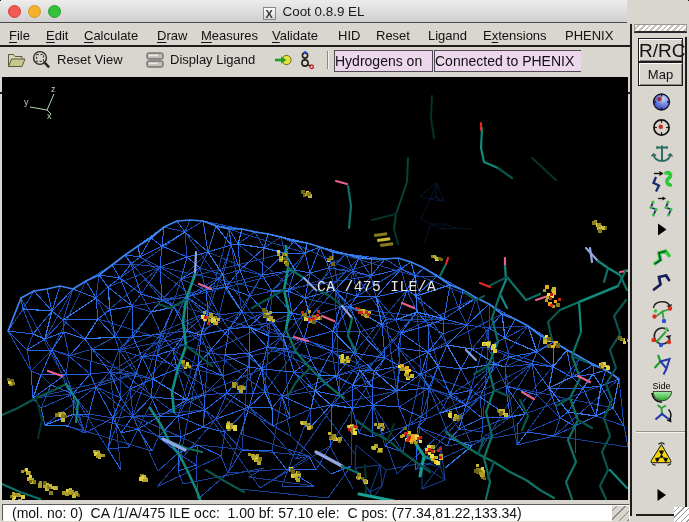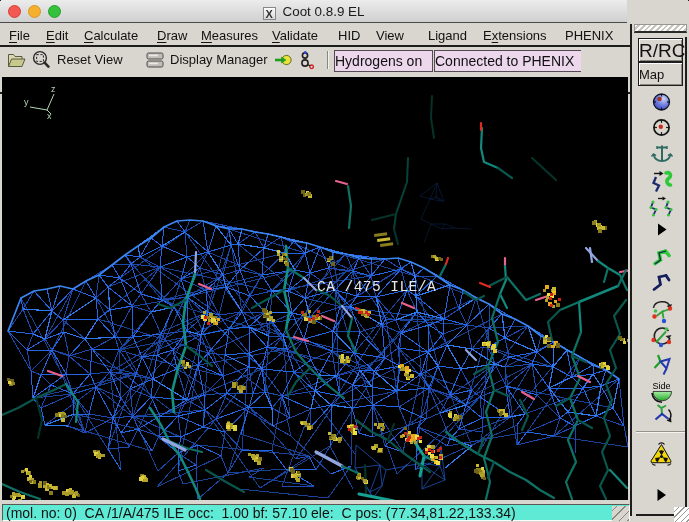--- a/index.html
+++ b/index.html
@@ -14,39 +14,39 @@
  color:#333;font-size:11px;line-height:12px;text-align:center;vertical-align:-2px;margin-right:7px;font-weight:bold}
 .menubar{position:absolute;left:0;top:24px;width:630px;height:23px;background:#d9d6cf;border-bottom:2px solid #1d1d1d}
 .menubar span{position:absolute;top:4px;font-size:13px;color:#111}
 .menubar u{text-decoration:underline;text-underline-offset:2px}
 .toolbar{position:absolute;left:0;top:47px;width:630px;height:47px;background:#d9d6cf;border-bottom:2px solid #1d1d1d}
 .tbtxt{position:absolute;top:5px;font-size:13px;color:#111}
 .pinkbtn{position:absolute;top:3px;height:22px;background:#ecd7ec;border:1px solid #544a54;
  font-size:14px;color:#111;line-height:20px}
 .viewport{position:absolute;left:2px;top:77px;width:626px;height:423px;background:#000}
 .rpanel{position:absolute;left:630px;top:24px;width:59px;height:492px;background:#d9d6cf;border-left:2px solid #1d1d1d}
-.statusbar{position:absolute;left:2px;top:504px;width:628px;height:17px;background:#5eead4;
- border:1px solid;border-color:#5a5850 #fdfdfd #fdfdfd #5a5850;font-size:14px;color:#111;line-height:16px;padding-left:3px;white-space:nowrap}
+.statusbar{position:absolute;left:2px;top:504px;width:628px;height:17px;background:#ffffff;
+ border:1px solid;border-color:#5a5850 #fdfdfd #fdfdfd #5a5850;font-size:14px;color:#111;line-height:16px;padding-left:9px;white-space:nowrap}
 svg{display:block}
 </style></head><body>
 <div class="titlebar">
     <div class="tl r"></div>
     <div class="tl y"></div>
     <div class="tl g"></div>
     <div class="title"><span class="xicon">X</span>Coot 0.8.9 EL</div>
   </div>
 <div class="menubar">
     <span style="left:9px"><u>F</u>ile</span>
     <span style="left:46px"><u>E</u>dit</span>
     <span style="left:84px"><u>C</u>alculate</span>
     <span style="left:157px"><u>D</u>raw</span>
     <span style="left:201px"><u>M</u>easures</span>
     <span style="left:272px"><u>V</u>alidate</span>
     <span style="left:338px">HID</span>
-    <span style="left:376px">View</span>
+    <span style="left:376px">Reset</span>
     <span style="left:428px">Ligand</span>
     <span style="left:483px">E<u>x</u>tensions</span>
     <span style="left:565px">PHENIX</span>
   </div>
 <div class="toolbar">
     <svg style="position:absolute;left:7px;top:4px" width="19" height="17" viewBox="0 0 19 17">
 <path d="M1.5 15.5 L1.5 3.5 L6.5 3.5 L8 5.5 L15 5.5 L15 8" fill="#d8d8b0" stroke="#5a5a40"></path>
 <path d="M1.5 15.5 L4.5 8 L18 8 L15 15.5 Z" fill="#c8c88e" stroke="#5a5a40"></path>
     </svg>
     <svg style="position:absolute;left:32px;top:3px" width="18" height="19" viewBox="0 0 18 19">
@@ -54,21 +54,21 @@
 <rect x="4.6" y="4.6" width="6.8" height="6.8" fill="none" stroke="#2a2a2a" stroke-width="1" stroke-dasharray="2.2 1.6"></rect>
 <path d="M12.6 12.6 L16.4 16.6" stroke="#2a2a2a" stroke-width="2.6" stroke-linecap="round"></path>
     </svg>
     <span class="tbtxt" style="left:57px">Reset View</span>
     <svg style="position:absolute;left:146px;top:5px" width="18" height="16" viewBox="0 0 18 16">
 <rect x="1" y="1" width="16" height="6" rx="1.5" fill="#c0beb8" stroke="#4a4a4a"></rect>
 <rect x="1" y="9" width="16" height="6" rx="1.5" fill="#c0beb8" stroke="#4a4a4a"></rect>
 <rect x="3" y="2.6" width="9" height="1.6" fill="#eceae6"></rect>
       <rect x="3" y="10.6" width="9" height="1.6" fill="#eceae6"></rect>
     </svg>
-    <span class="tbtxt" style="left:170px">Display Manager</span>
+    <span class="tbtxt" style="left:170px">Display Ligand</span>
     <svg style="position:absolute;left:274px;top:6px" width="18" height="14" viewBox="0 0 18 14">
 <circle cx="12.5" cy="7" r="4.6" fill="#e8e23a" stroke="#6a6a18"></circle>
 <path d="M1 7 L9 7" stroke="#1f9e1f" stroke-width="2.6"></path>
 <path d="M7.2 3.6 L12.4 7 L7.2 10.4 Z" fill="#1f9e1f"></path>
     </svg>
     <svg style="position:absolute;left:299px;top:4px" width="15" height="19" viewBox="0 0 15 19">
 <circle cx="6" cy="4.5" r="2.6" fill="none" stroke="#222" stroke-width="1.6"></circle>
 <circle cx="6" cy="12" r="3.1" fill="none" stroke="#222" stroke-width="1.6"></circle>
 <circle cx="6.2" cy="1.6" r="1.5" fill="#3344cc"></circle>
 <circle cx="12.6" cy="15.8" r="1.8" fill="none" stroke="#cc2222" stroke-width="1.3"></circle>
@@ -655,21 +655,21 @@
       <text x="22" y="28" fill="#b2d8b2" font-size="9" font-family="Liberation Sans, sans-serif">y</text>
       <text x="49" y="15" fill="#b2d8b2" font-size="9" font-family="Liberation Sans, sans-serif">z</text>
       <text x="45" y="42" fill="#b2d8b2" font-size="9" font-family="Liberation Sans, sans-serif">x</text>
       <text x="315" y="214" fill="#e8e8e8" font-size="14.6" letter-spacing="0.4" font-family="Liberation Mono, monospace">CA /475 ILE/A</text>
     </svg>
   </div>
 <div class="rpanel">
     <div style="position:absolute;left:2px;top:0;width:53px;height:9px;background:repeating-linear-gradient(135deg,#fdfdfd 0 2px,#c8c5be 2px 4px);border:1px solid #9a978f;border-bottom:2px solid #2a2a2a"></div>
     <div style="position:absolute;left:4px;top:13px;width:51px;height:479px;border-right:2px solid #1d1d1d;border-bottom:2px solid #1d1d1d"></div>
     <div style="position:absolute;left:6px;width:45px;height:24px;background:#d9d6cf;border:1px solid #1d1d1d;box-shadow:inset 1px 1px 0 #fdfdfd,inset -1px -1px 0 #8a8780;font-size:19px;text-align:center;line-height:23px;color:#111;top:14px">R/RC</div>
-    <div style="position:absolute;left:6px;width:45px;height:24px;background:#d9d6cf;border:1px solid #1d1d1d;box-shadow:inset 1px 1px 0 #fdfdfd,inset -1px -1px 0 #8a8780;font-size:13px;text-align:left;line-height:23px;color:#111;top:38px">Map</div>
+    <div style="position:absolute;left:6px;width:45px;height:24px;background:#d9d6cf;border:1px solid #1d1d1d;box-shadow:inset 1px 1px 0 #fdfdfd,inset -1px -1px 0 #8a8780;font-size:13px;text-align:center;line-height:23px;color:#111;top:38px">Map</div>
     <svg style="position:absolute;left:0;top:0" width="57" height="490" viewBox="0 0 57 490">
       <defs>
         <radialGradient id="gs" cx="0.62" cy="0.3" r="0.9">
           <stop offset="0" stop-color="#cdd6f5"></stop>
           <stop offset="0.45" stop-color="#6e7fe0"></stop>
           <stop offset="1" stop-color="#2330a0"></stop>
         </radialGradient>
         <linearGradient id="gg" x1="0" y1="0" x2="0" y2="1">
           <stop offset="0" stop-color="#a6eda6"></stop>
           <stop offset="1" stop-color="#25a825"></stop>

